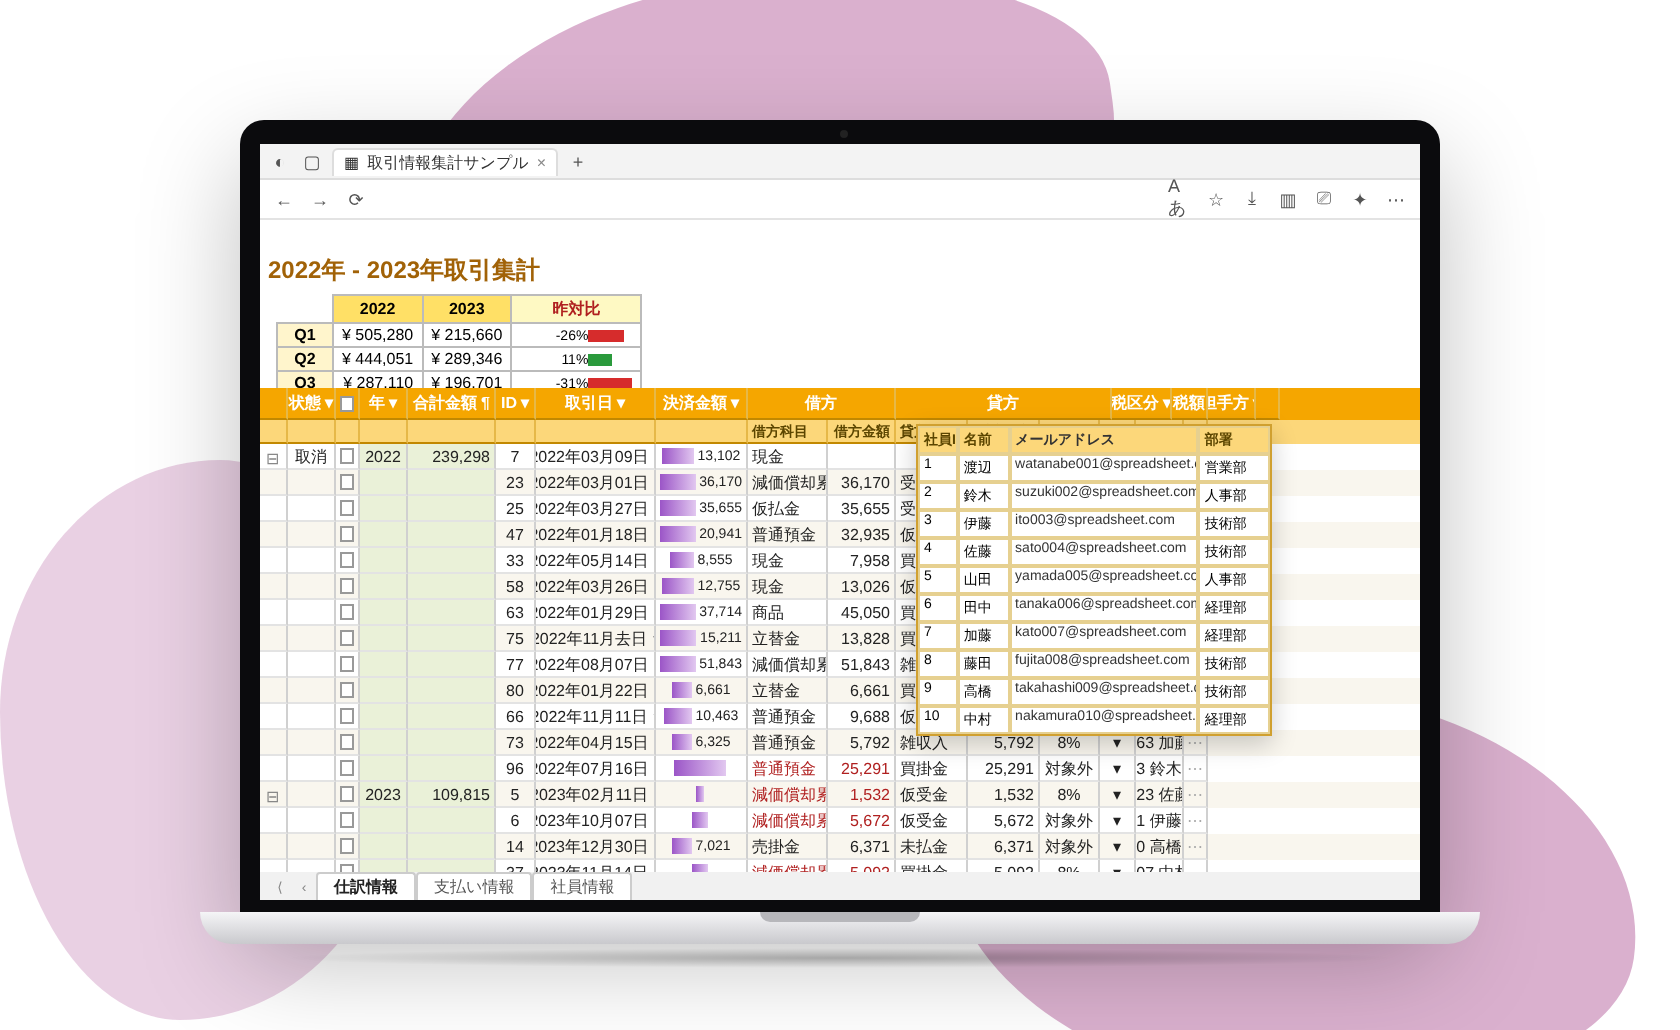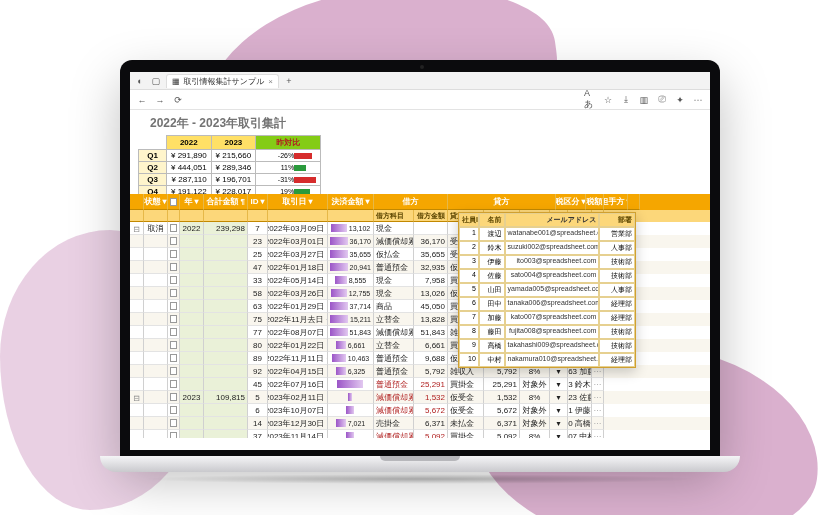--- a/index.html
+++ b/index.html
@@ -14,32 +14,32 @@
 .screen { width: 100%; height: 100%; background: #fff; overflow: hidden; position: relative; }
 .base { position: absolute; left: 0px; top: 396px; width: 640px; height: 16px; background: linear-gradient(#f5f5f7,#c9c9cd); border-radius: 0 0 16px 16px; }
 .notch { position:absolute; left:50%; top:0; transform:translateX(-50%); width:80px; height:5px; background:#b7b7bb; border-radius:0 0 6px 6px;}
 .feet-shadow { position:absolute; left:40px; top:414px; width:560px; height:10px; background: radial-gradient(ellipse at center, rgba(0,0,0,0.25), transparent 70%);}
 .browser-tabs { height: 18px; background:#f3f3f3; display:flex; align-items:center; padding:0 4px; gap:4px; border-bottom:1px solid #ddd; }
 .bt-ico { width:12px; height:12px; display:inline-flex; align-items:center; justify-content:center; color:#555; font-size:9px;}
 .tab { height:14px; background:#fff; border:1px solid #ddd; border-bottom:none; border-radius:3px 3px 0 0; display:flex; align-items:center; padding:0 5px; gap:4px; font-size:8px; color:#333; }
 .tab-x { color:#888; }
 .browser-tools { height: 20px; background:#fff; display:flex; align-items:center; padding:0 6px; gap:6px; border-bottom:1px solid #e3e3e3; color:#666; }
 .bt-right { margin-left:auto; display:flex; gap:6px;}
-.page-title { font-size:12px; font-weight:bold; color:#737373; padding:5px 20px 3px; }
+.page-title { font-size:12px; font-weight:bold; color:#a16207; padding:5px 4px 3px;margin-top:12px; }
 .summary { padding: 0 8px 4px; display: block; }
 .sum-table { border-collapse: collapse; font-size:8px; }
 .sum-table th { background:#ffe066; font-weight:bold; padding:1px 6px; border:1px solid #bbb; text-align:center; }
-.sum-table th.comp { background:#84cc16; color:#b02020; }
+.sum-table th.comp { background:#fef9c3; color:#b02020; }
 .sum-table td { border:1px solid #bbb; padding:1px 4px; text-align:right; }
 .sum-table td.qlab { background:#fff5cc; text-align:center; font-weight:bold; width:28px;}
 .bar { display:inline-block; height:6px; vertical-align:middle; }
 .bar.neg { background:#d62c2c; }
 .bar.pos { background:#2a9a3c; }
 .pct { font-size:7px; width:34px; display:inline-block; text-align:right;}
-.grid-wrap { position:absolute; top:122px; left:0; right:0; bottom:12px; overflow:hidden; background:#a16207;text-align:right; }
+.grid-wrap { position:absolute; top:122px; left:0; right:0; bottom:12px; overflow:hidden; background:#a16207; }
 .grid-head { display:flex; height:16px; background:#f5a600; color:#fff; font-size:8px; font-weight:bold; }
 .gh, .gc { border-right:1px solid #d0d0d0; display:flex; align-items:center; justify-content:center; padding:0 2px; gap:2px; overflow:hidden; white-space:nowrap; }
 .grid-head2 { display:flex; height:12px; background:#fcd77a; color:#5c4600; font-size:7px; font-weight:bold; }
 .grid-body { position:relative; }
 .row { display:flex; height:13px; font-size:8px; color:#222; background:#fff; }
 .row.alt { background:#f9f6ee; }
 .row .gc { border-bottom:1px solid #e3e3e3; }
 .c-exp{width:14px;} .c-stat{width:24px;} .c-chk{width:12px;} .c-year{width:24px;} .c-ytot{width:44px; justify-content:flex-end;} .c-id{width:20px;} .c-date{width:60px;} .c-amt{width:46px;} .c-d1{width:40px; justify-content:flex-start;} .c-d2{width:34px; justify-content:flex-end;} .c-d3{width:36px; justify-content:flex-start;} .c-c1{width:36px; justify-content:flex-end;} .c-tax{width:30px;} .c-pct{width:18px;} .c-per{width:24px;} .c-m{width:12px;}
 .grid-head .gc, .grid-head2 .gc { border-bottom:1px solid #c28800; border-right:1px solid #e6b848; }
 .year-cell, .ytot-cell { background:#eaf1d8 !important; }
@@ -105,21 +105,21 @@
                 <tr>
               <th style="background:#fff;border:none"></th>
               <th>2022</th>
               <th>2023</th>
               <th class="comp">昨対比</th>
             </tr>
             </tbody>
               <tbody id="sum-body">
                 <tr>
                   <td class="qlab">Q1</td>
-  <td>¥ 291,890</td>
+  <td>¥ 505,280</td>
   <td>¥ 215,660</td>
   <td style="text-align:left"><span class="pct">-26%</span><span class="bar neg" style="width:18px"></span></td>
                 </tr>
                 <tr>
                   <td class="qlab">Q2</td>
   <td>¥ 444,051</td>
   <td>¥ 289,346</td>
   <td style="text-align:left"><span class="pct">11%</span><span class="bar pos" style="width:12px"></span></td>
                 </tr>
                 <tr>
@@ -436,21 +436,21 @@
     <div class="gc c-m" style="color:#aaa">⋯</div>
               </div>
               <div class="row">
     <div class="gc c-exp"></div>
     <div class="gc c-stat"></div>
     <div class="gc c-chk">
                   <div class="chkbox"></div>
                 </div>
     <div class="gc c-year year-cell"></div>
                 <div class="gc c-ytot ytot-cell"></div>
-    <div class="gc c-id">89</div>
+    <div class="gc c-id">66</div>
     <div class="gc c-date">2022年11月11日<span class="dd">▾</span></div>
     <div class="gc c-amt">
                   <span class="databar" style="width:14px"></span>
                   <span class="amt-num">10,463</span>
                 </div>
     <div class="gc c-d1 ">普通預金</div>
     <div class="gc c-d2 ">9,688</div>
     <div class="gc c-d3">仮受金</div>
     <div class="gc c-c1">9,688</div>
     <div class="gc c-tax">8%</div>
@@ -459,21 +459,21 @@
     <div class="gc c-m" style="color:#aaa">⋯</div>
               </div>
               <div class="row alt">
     <div class="gc c-exp"></div>
     <div class="gc c-stat"></div>
     <div class="gc c-chk">
                   <div class="chkbox"></div>
                 </div>
     <div class="gc c-year year-cell"></div>
                 <div class="gc c-ytot ytot-cell"></div>
-    <div class="gc c-id">92</div>
+    <div class="gc c-id">73</div>
     <div class="gc c-date">2022年04月15日<span class="dd">▾</span></div>
     <div class="gc c-amt">
                   <span class="databar" style="width:10px"></span>
                   <span class="amt-num">6,325</span>
                 </div>
     <div class="gc c-d1 ">普通預金</div>
     <div class="gc c-d2 ">5,792</div>
     <div class="gc c-d3">雑収入</div>
     <div class="gc c-c1">5,792</div>
     <div class="gc c-tax">8%</div>
@@ -482,21 +482,21 @@
     <div class="gc c-m" style="color:#aaa">⋯</div>
               </div>
               <div class="row">
     <div class="gc c-exp"></div>
     <div class="gc c-stat"></div>
     <div class="gc c-chk">
                   <div class="chkbox"></div>
                 </div>
     <div class="gc c-year year-cell"></div>
                 <div class="gc c-ytot ytot-cell"></div>
-    <div class="gc c-id">45</div>
+    <div class="gc c-id">96</div>
     <div class="gc c-date">2022年07月16日<span class="dd">▾</span></div>
     <div class="gc c-amt">
                   <span class="databar" style="width:26px"></span>
                   <span class="amt-num"></span>
                 </div>
     <div class="gc c-d1 red">普通預金</div>
     <div class="gc c-d2 red">25,291</div>
     <div class="gc c-d3">買掛金</div>
     <div class="gc c-c1">25,291</div>
     <div class="gc c-tax">対象外</div>
@@ -665,20 +665,29 @@
                 <div class="mt-row">
                   <div class="mt-id">10</div>
                   <div class="mt-name">中村</div>
                   <div class="mt-mail">nakamura010@spreadsheet.c</div>
                   <div class="mt-dept">経理部</div>
                 </div>
               </div>
           </div>
         </div>
 
+        <div class="sheet-tabs">
+          <span class="bt-ico" style="font-size:7px;color:#888">⟨</span>
+          <span class="bt-ico" style="font-size:7px;color:#888">‹</span>
+          <div id="stabs" style="display:flex">
+              <div class="stab active">仕訳情報</div>
+              <div class="stab">支払い情報</div>
+              <div class="stab">社員情報</div>
+            </div>
+        </div>
 
       </div>
     </div>
     <div class="base">
         <div class="notch"></div>
       </div>
     <div class="feet-shadow"></div>
   </div>
 </div>
 

